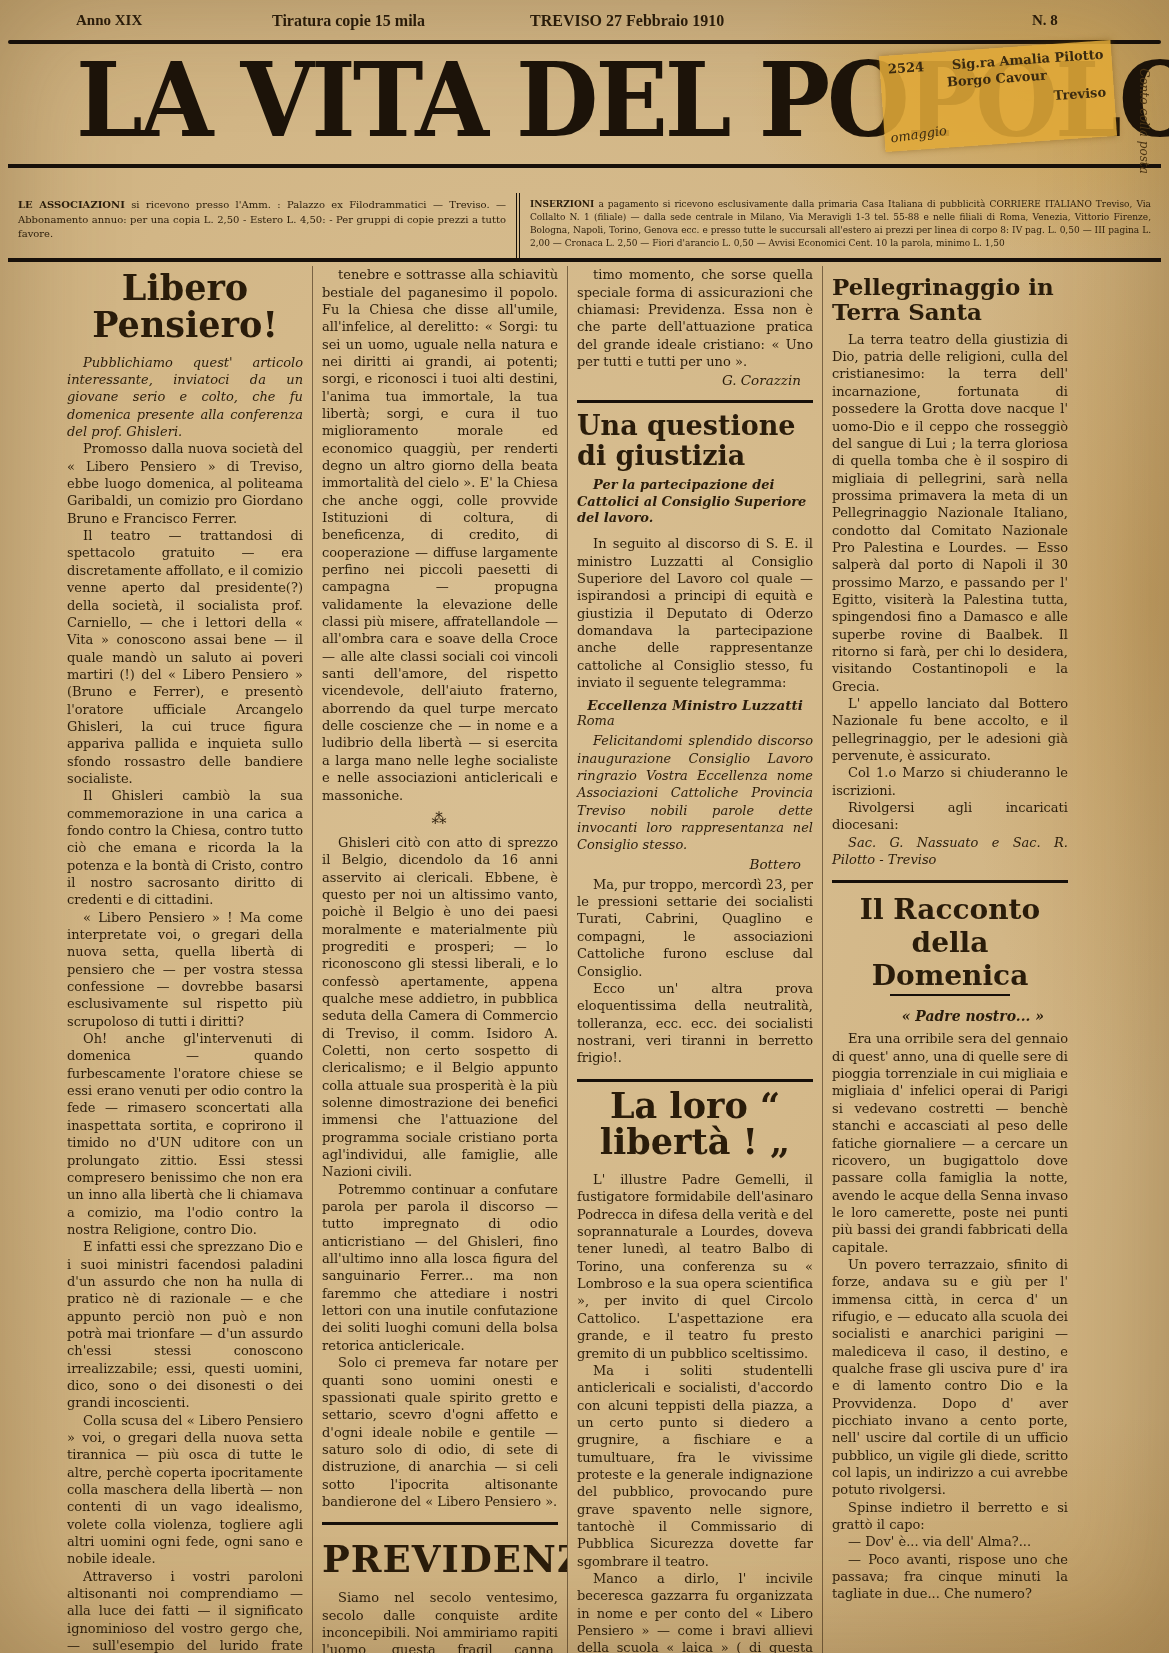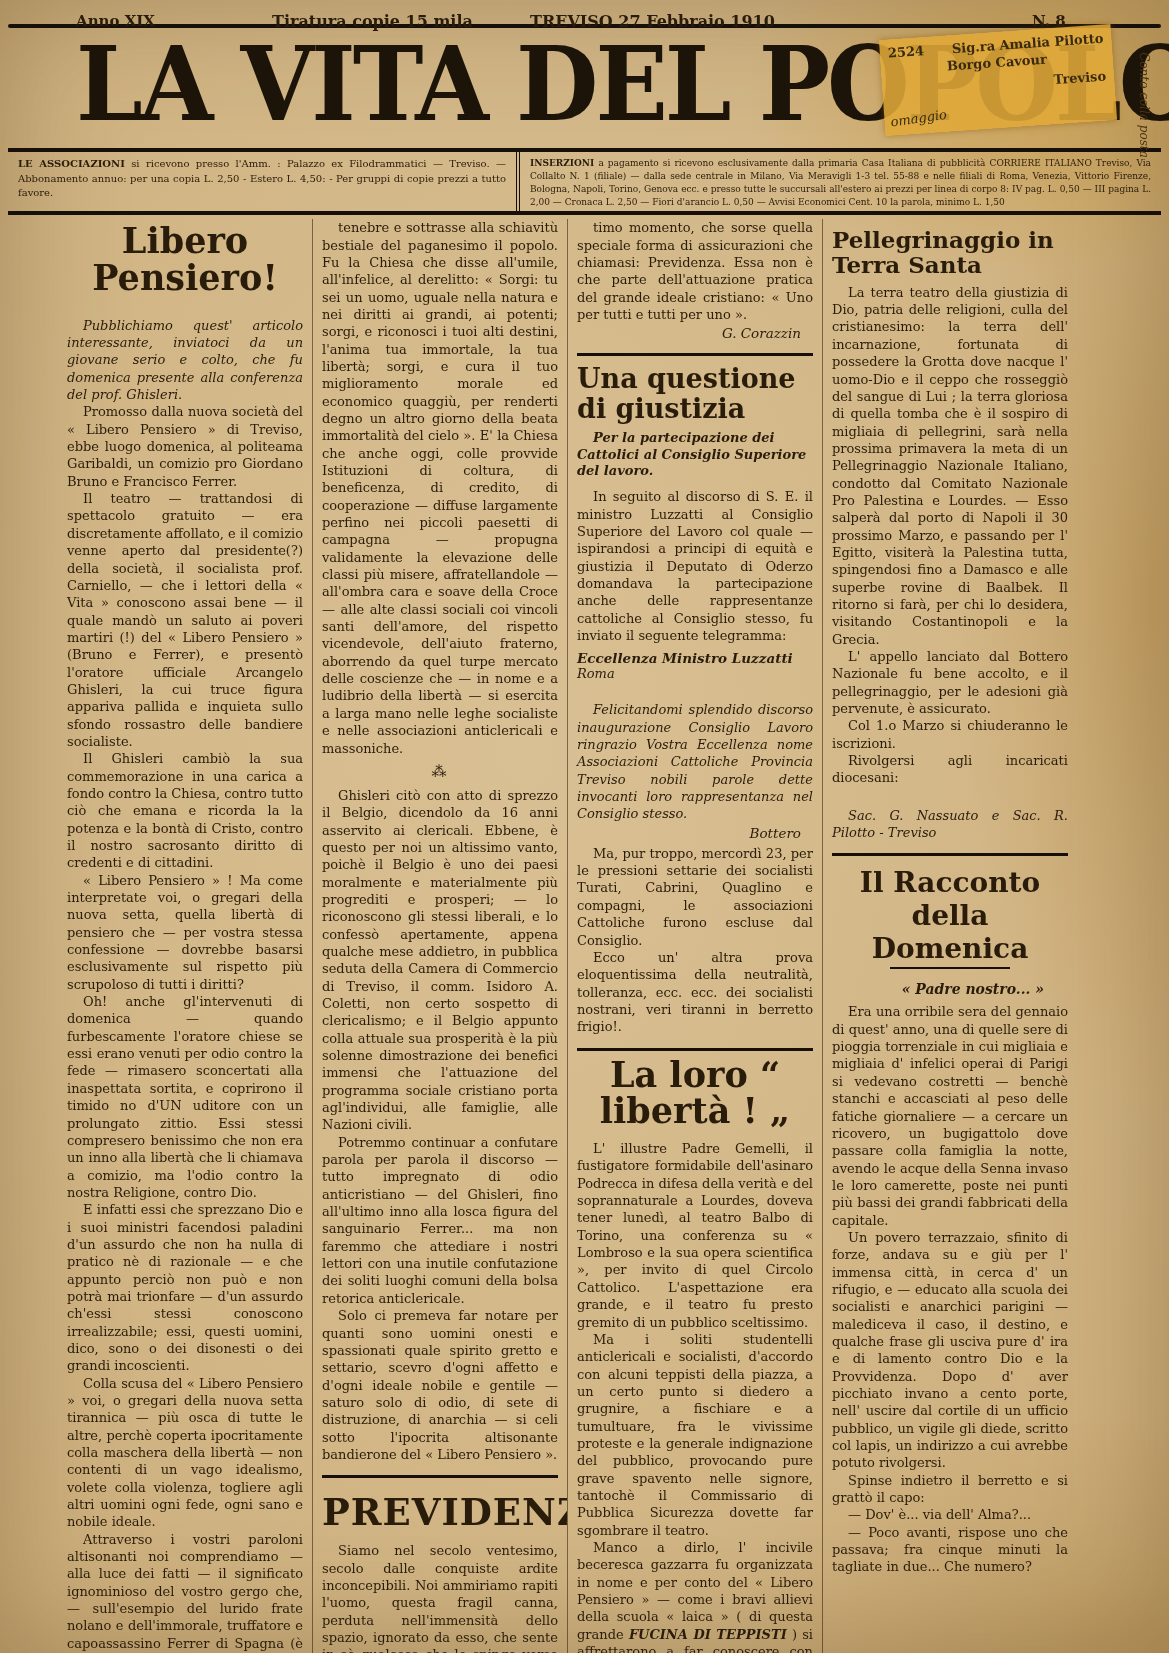--- a/index.html
+++ b/index.html
@@ -5,57 +5,57 @@
   html,body{margin:0;padding:0;background:#8a7a5e;}
   .page{position:relative;width:1169px;height:1653px;margin:0 auto;overflow:hidden;
     font-family:"DejaVu Serif",serif;color:#2a1c0a;
     background:
       radial-gradient(ellipse 420px 260px at 1040px 90px, rgba(196,140,30,.42), rgba(196,140,30,0) 70%),
       radial-gradient(ellipse 260px 700px at 1150px 600px, rgba(170,120,40,.30), rgba(170,120,40,0) 75%),
       radial-gradient(ellipse 500px 300px at 1100px 1640px, rgba(160,115,45,.25), rgba(160,115,45,0) 75%),
       radial-gradient(ellipse 900px 1400px at 45% 45%, #d9c094 0%, #d2b686 55%, #c8a974 100%);
     box-shadow:inset 0 0 120px rgba(90,60,20,.35);}
   
-  .topbar{position:relative;height:24px;font-weight:bold;font-size:15px;}
+  .topbar{position:relative;height:40px;font-weight:bold;font-size:15px;font-family:Liberation Serif, serif;}
   .topbar span{position:absolute;top:12px;white-space:nowrap;}
   .tb-anno{left:76px;}.tb-tiratura{left:272px;font-size:16px;}.tb-date{left:530px;font-size:16px;}.tb-num{left:1032px;}
   .rule-heavy{height:4px;background:#17100a;margin:0 8px;border-radius:2px;}
   .masthead{position:relative;height:118px;}
   .masthead .title{position:absolute;left:76px;top:-4px;font-size:95px;font-weight:bold;
     letter-spacing:-3px;white-space:nowrap;transform:scaleY(1.08);transform-origin:top left;color:#1c1309;}
   .addr-label{position:absolute;left:882px;top:4px;width:232px;height:96px;
     background:rgba(224,168,56,.88);box-shadow:0 0 6px rgba(120,80,10,.5);
     transform:rotate(-4deg);font-size:13px;font-weight:bold;color:#3a2a10;padding:6px 8px;box-sizing:border-box;z-index:5;}
   .addr-row1{display:flex;justify-content:space-between;}
   .addr-street{text-align:center;margin-top:2px;}
   .addr-city{text-align:right;margin-top:6px;}
   .addr-note{position:absolute;left:6px;bottom:8px;font-style:italic;font-weight:normal;font-size:13px;transform:rotate(-4deg);}
   .side-note{position:absolute;right:-28px;top:70px;transform:rotate(90deg);font-style:italic;font-size:12px;color:#4a3414;z-index:6;}
   
   .infobox{display:flex;margin:2px 8px 0;border-top:4px solid #17100a;border-bottom:4px solid #17100a;}
-  .infobox .cell{padding:5px 10px 2px;line-height:1.45;text-align:justify;}
+  .infobox .cell{padding:5px 10px 8px;line-height:1.45;text-align:justify;margin-top:25px;}
   .cell-left{width:44%;font-size:10px;}
   .cell-right{width:56%;font-size:9px;border-left:4px double #17100a;}
   .lead-word{font-weight:bold;}
   
   .cols{display:flex;align-items:stretch;padding:4px 92px 0 58px;height:1468px;}
   .col{flex:1 1 0;padding:0 9px;overflow:hidden;}
   .col + .col{border-left:1px solid rgba(45,28,10,.55);}
   .p{font-size:13px;line-height:1.335;text-align:justify;text-indent:16px;margin:0;}
-  .italic{font-style:italic;margin-top:20px;}
+  .italic{font-style:italic;}
   .headline-xl{font-size:35px;font-weight:bold;text-align:center;margin:4px 0 10px;letter-spacing:0px;line-height:1.05;}
   .headline-lg{font-size:27px;font-weight:bold;margin:8px 0 6px;line-height:1.1;}
   .headline-center{font-size:37px;font-weight:bold;text-align:center;margin:12px 0 8px;letter-spacing:1px;}
   .headline-racconto{font-size:28px;font-weight:bold;text-align:center;margin:10px 0 2px;}
   .subhead{font-size:13px;font-weight:bold;font-style:italic;margin:2px 0 8px;text-indent:16px;line-height:1.3;}
   .art-rule{border:none;border-top:3px solid #17100a;margin:12px 0 6px;}
   .short-rule{border:none;border-top:2px solid #17100a;width:120px;margin:2px auto 12px;}
   .asterism{text-align:center;font-size:15px;margin:6px 0;letter-spacing:2px;}
   .sig{text-align:right;font-style:italic;font-weight:normal;font-size:13.5px;margin:2px 12px 4px 0;}
-  .tel-head{font-style:italic;font-weight:bold;font-size:13.5px;margin-top:6px;}
+  .tel-head{text-align:center;font-style:italic;font-weight:bold;font-size:13.5px;margin-top:6px;}
   .tel-place{text-align:left;font-style:italic;font-size:13px;margin:0 8px 4px 0;}
   .padre{text-align:right;font-style:italic;font-weight:bold;font-size:14px;margin:2px 24px 6px 0;}
   .caps-em{font-weight:bold;font-style:italic;}
 </style>
 </head>
 <body>
 
 <div class="page">
 
   <div class="topbar">

